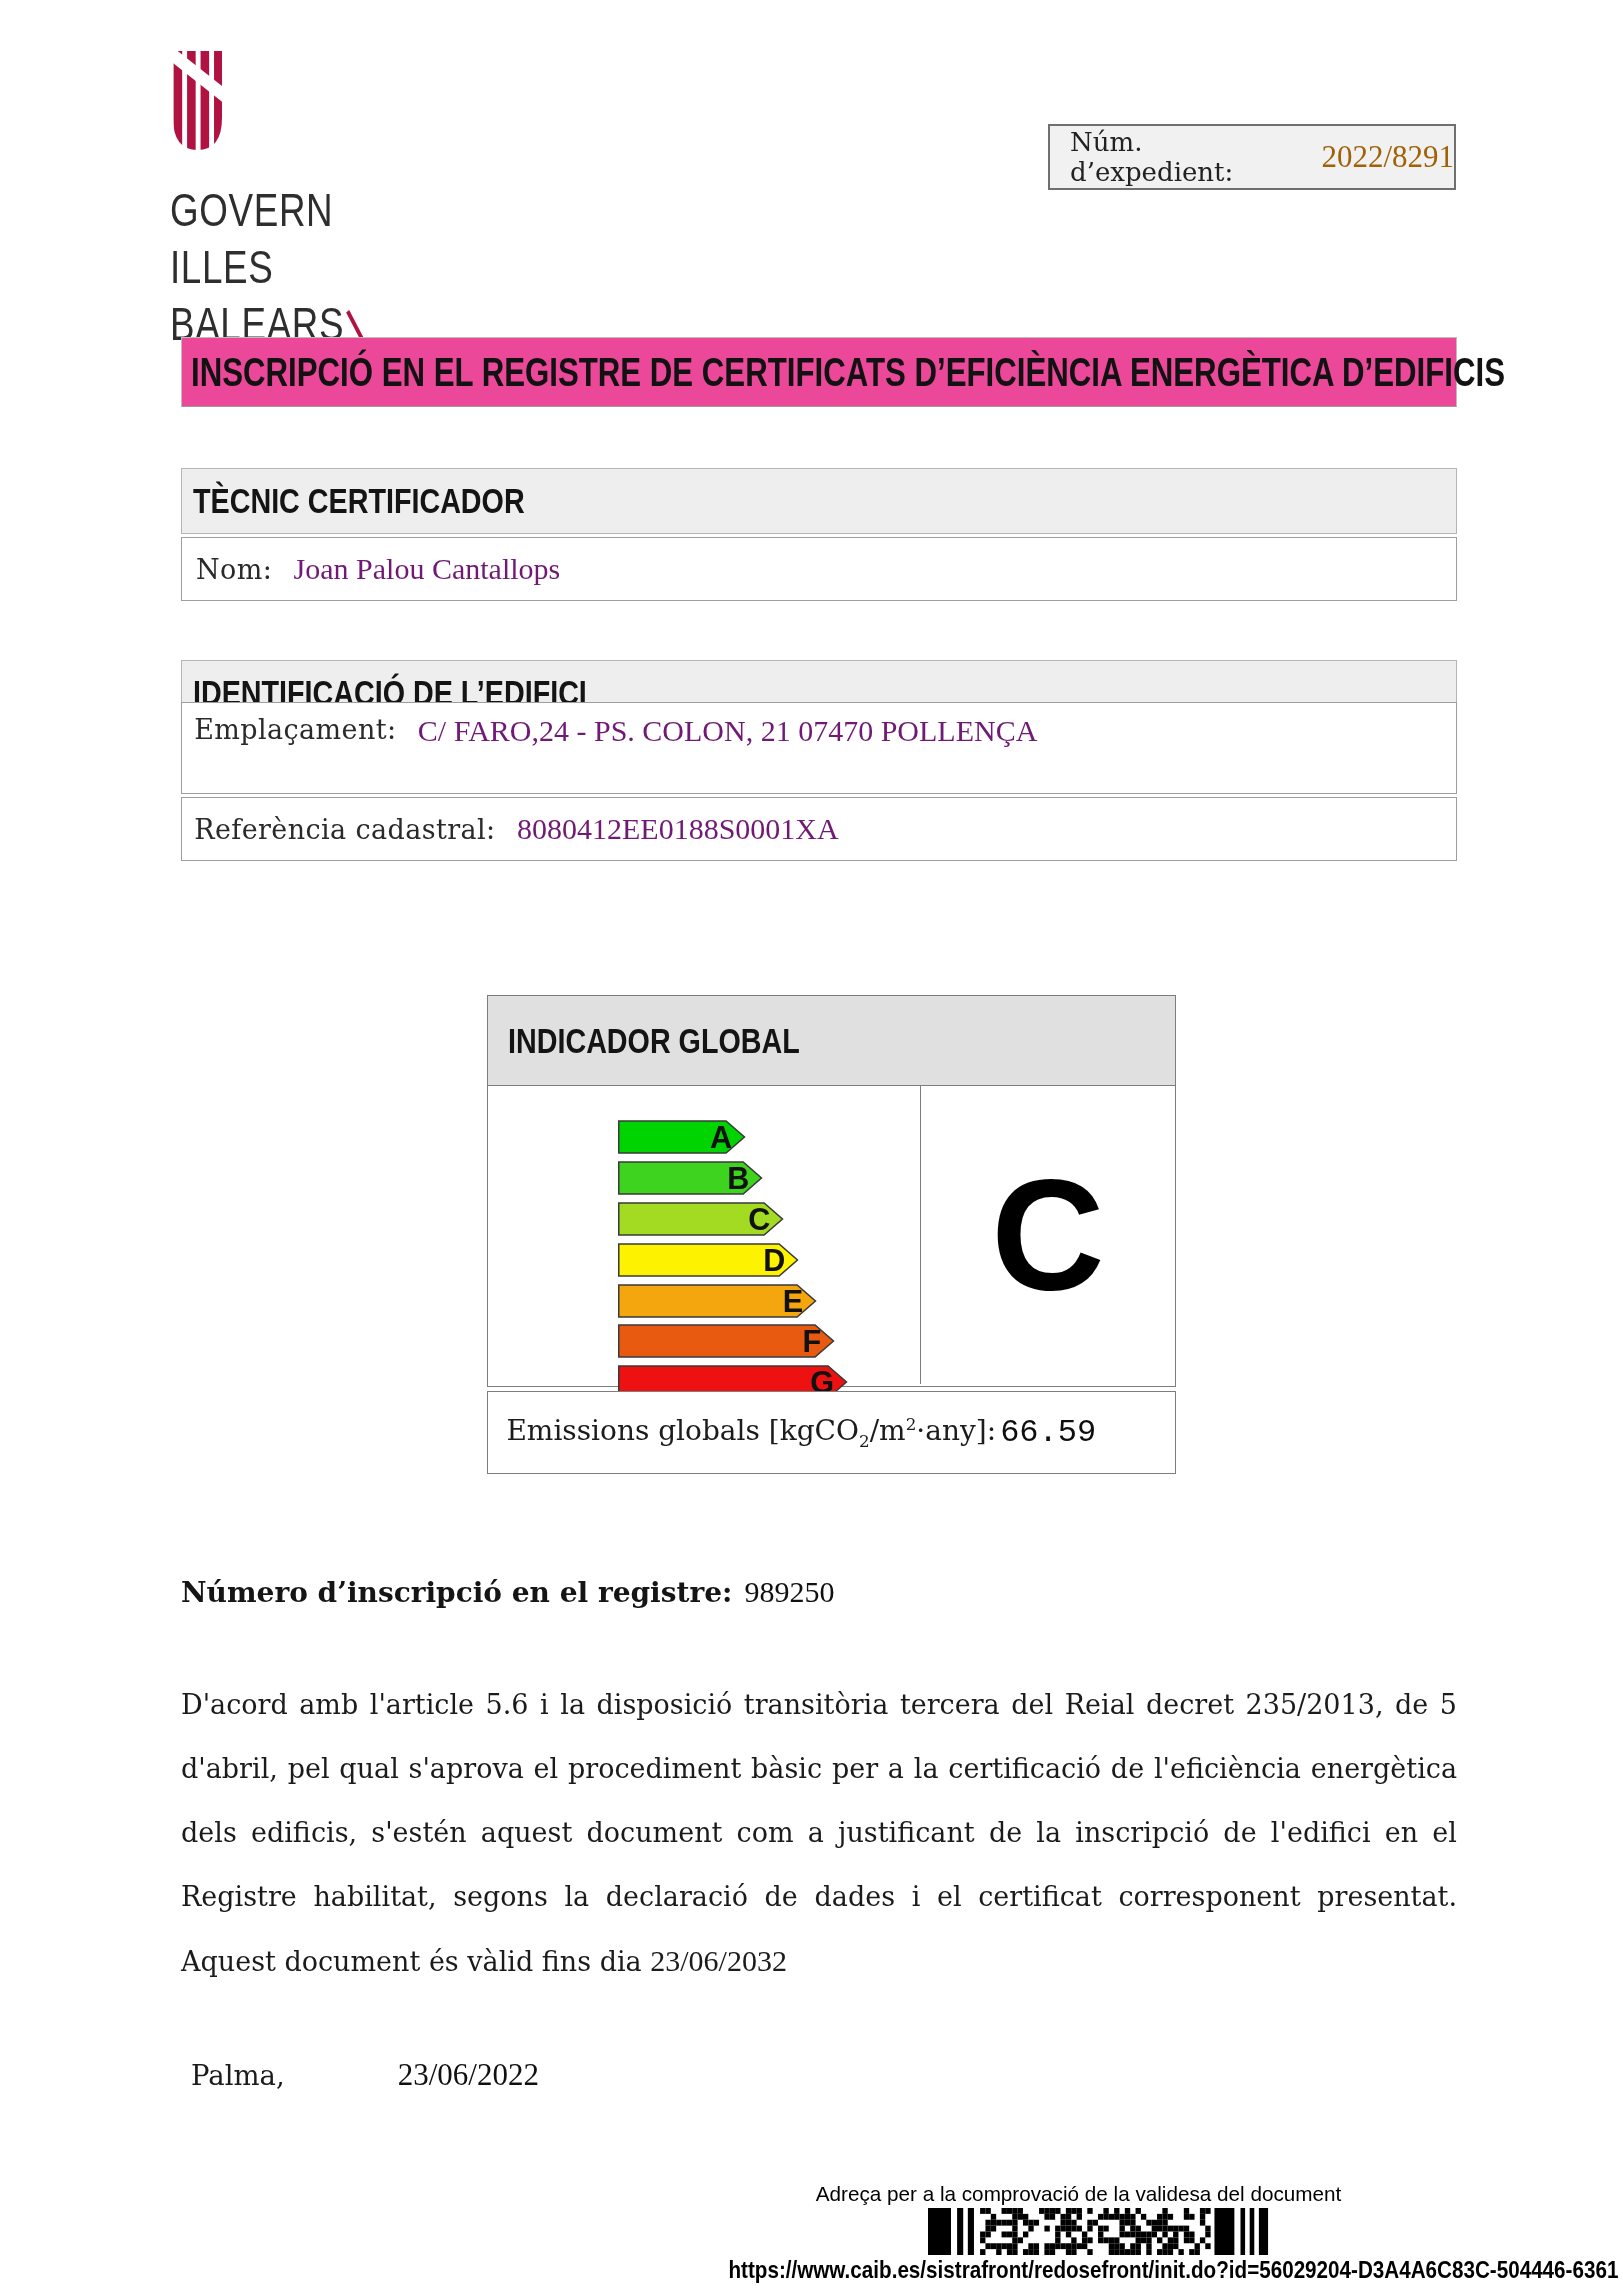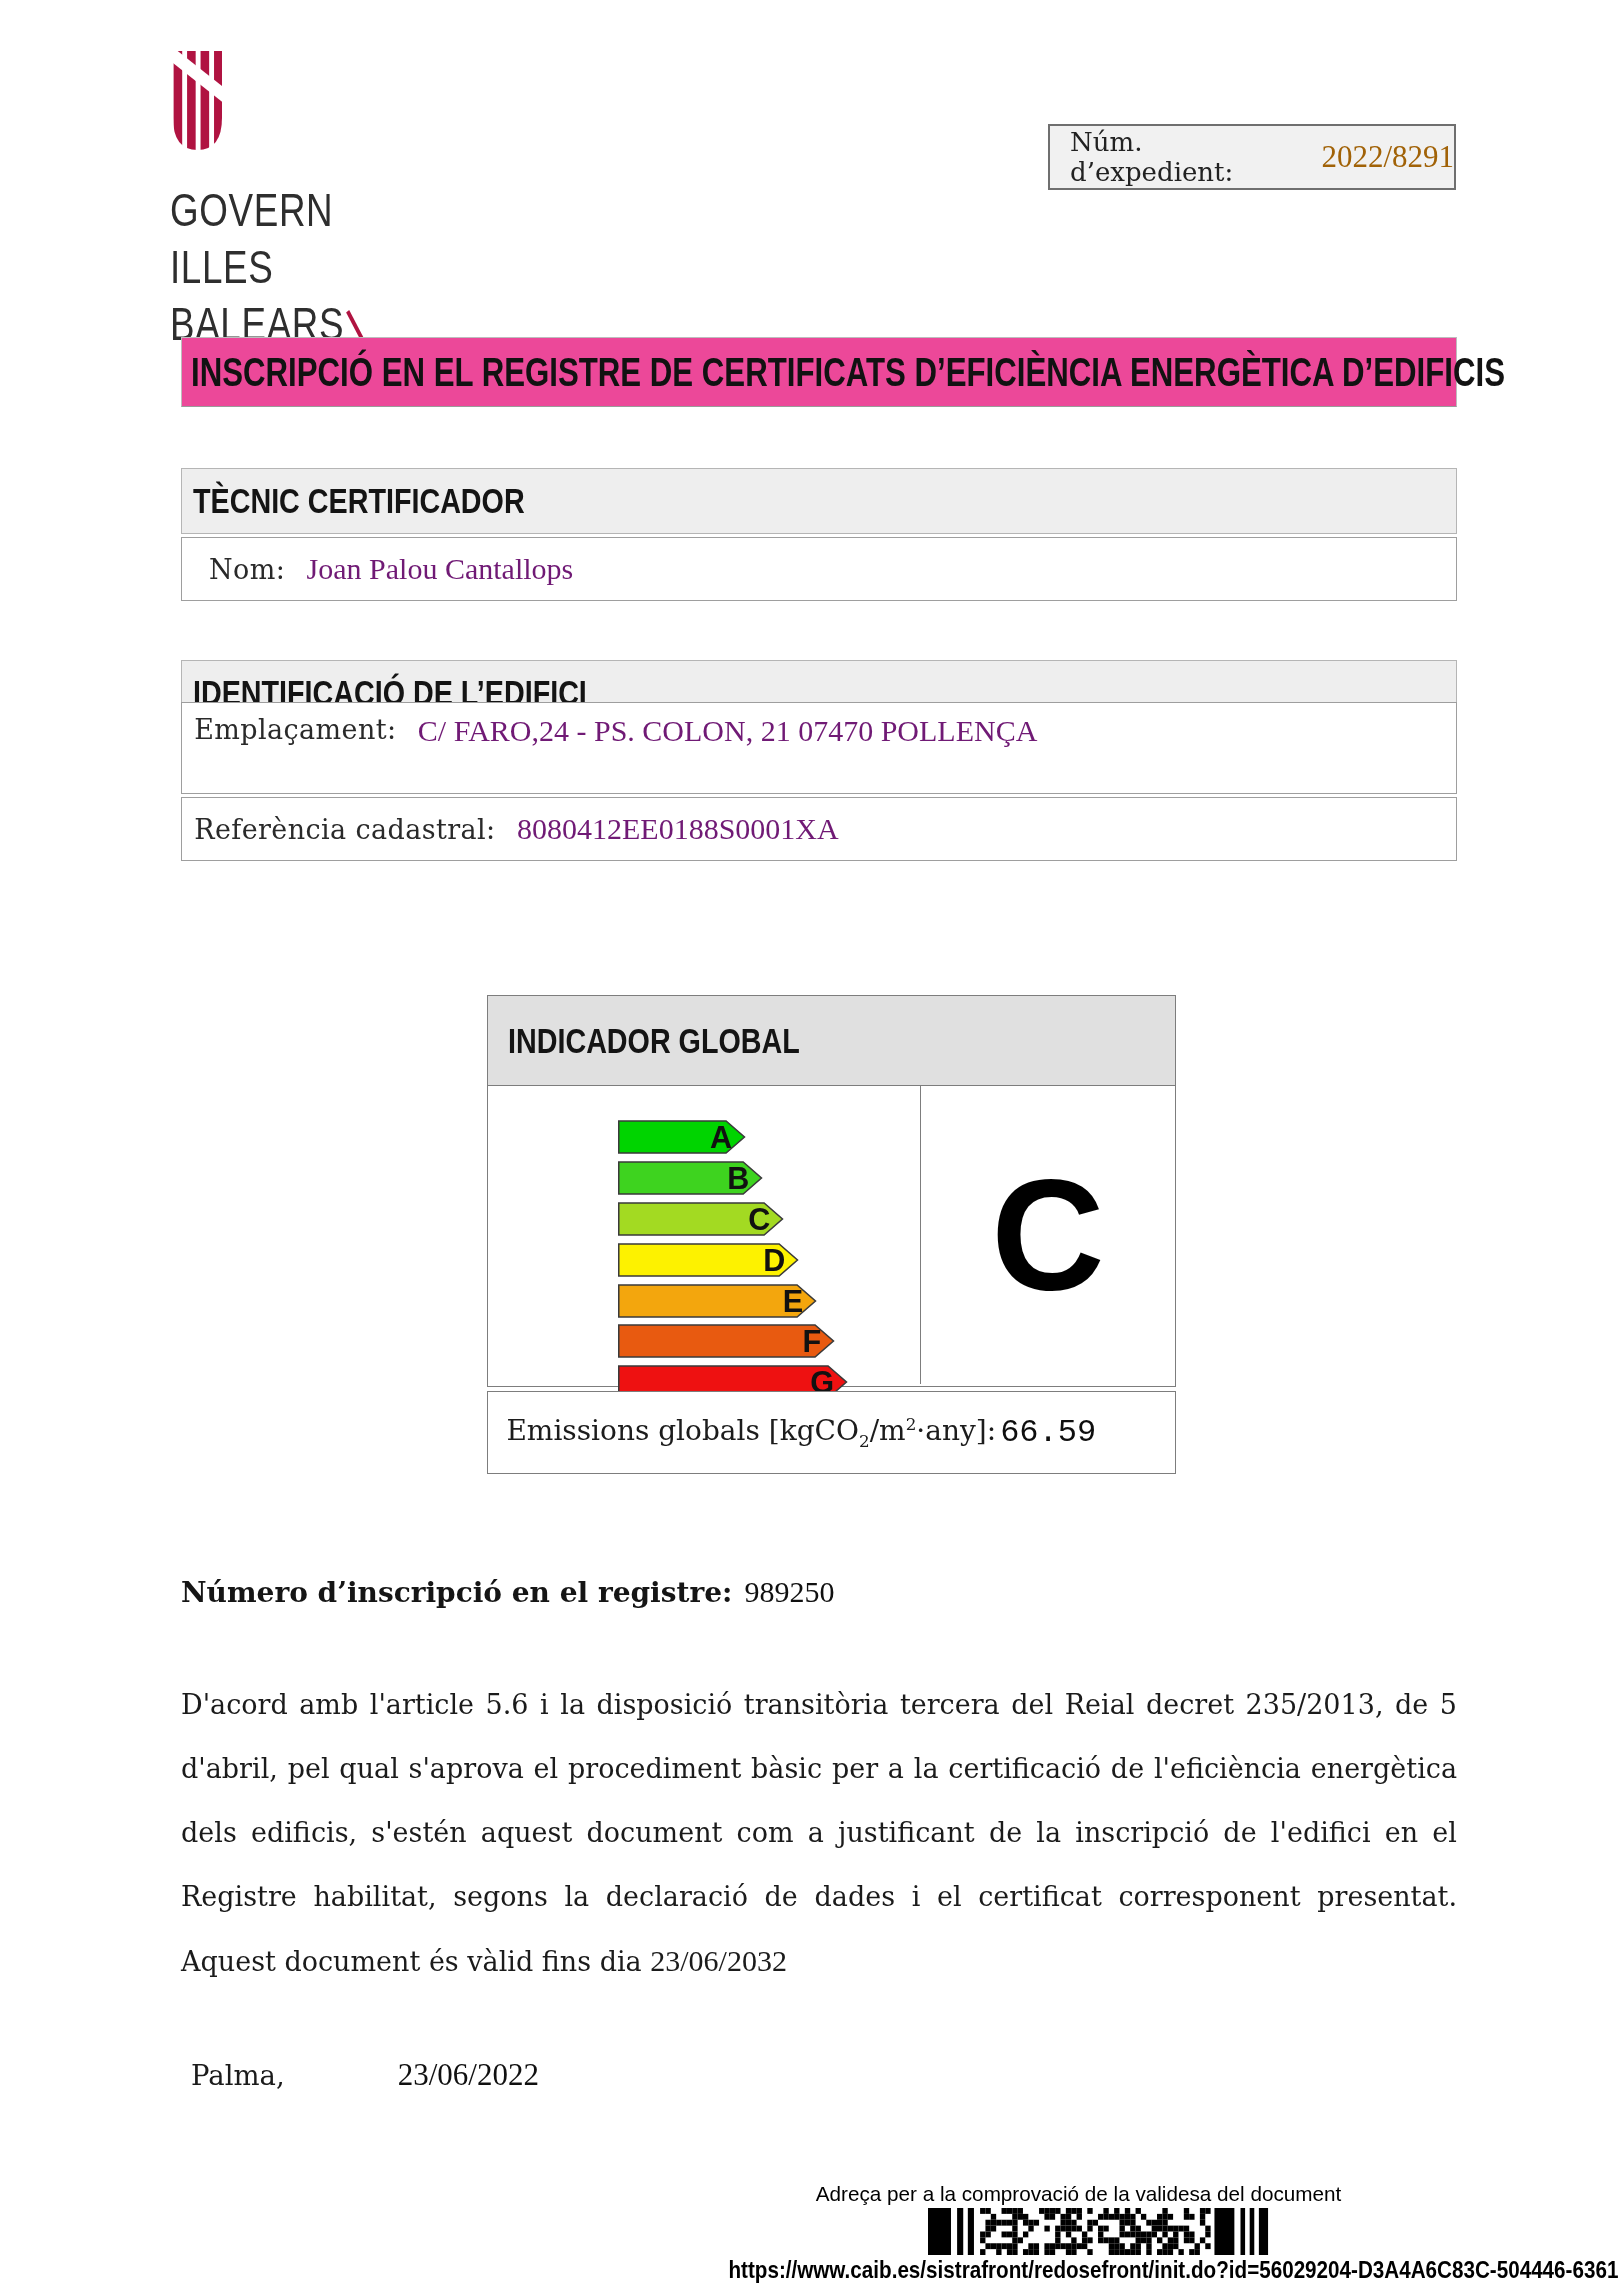--- a/index.html
+++ b/index.html
@@ -47,21 +47,21 @@
   }
   .sec-header-text {
     display:inline-block; font-weight:bold; font-size:35px; color:#141414;
     transform:scaleX(0.82); transform-origin:left center; white-space:nowrap;
   }
   .hdr-tecnic { top:468px; }
   .hdr-edifici { top:635px;margin-top:25px; }
   .hdr-quali { top:868px; }
 
   .data-row { left:181px; width:1276px; background:#ffffff; border:0.8px solid #9e9e9e; display:flex; }
-  .row-nom { top:537px; height:64px; align-items:center; padding-left:27px; }
+  .row-nom { top:537px; height:64px; align-items:center; padding-left:14px; }
   .row-emplacament { top:702px; height:92px; align-items:flex-start; padding-left:12.2px; padding-top:10.7px; }
   .row-referencia { top:797px; height:64px; align-items:center; padding-left:12.2px; }
   .lbl { font-family:"DejaVu Serif", serif; font-size:27px; color:#2a2a2a; letter-spacing:0.4px; }
   .val { font-family:"Liberation Serif", serif; font-size:30px; color:#701a75; margin-left:21.4px; }
 
   
   .indicator-box { left:487px; top:995px; width:689px; height:392px; border:1.5px solid #7d7d7d; background:#fff; }
   .indicator-header {
     height:90px; background:#e0e0e0; border-bottom:1.5px solid #7d7d7d;
     display:flex; align-items:center; padding-left:20px;

